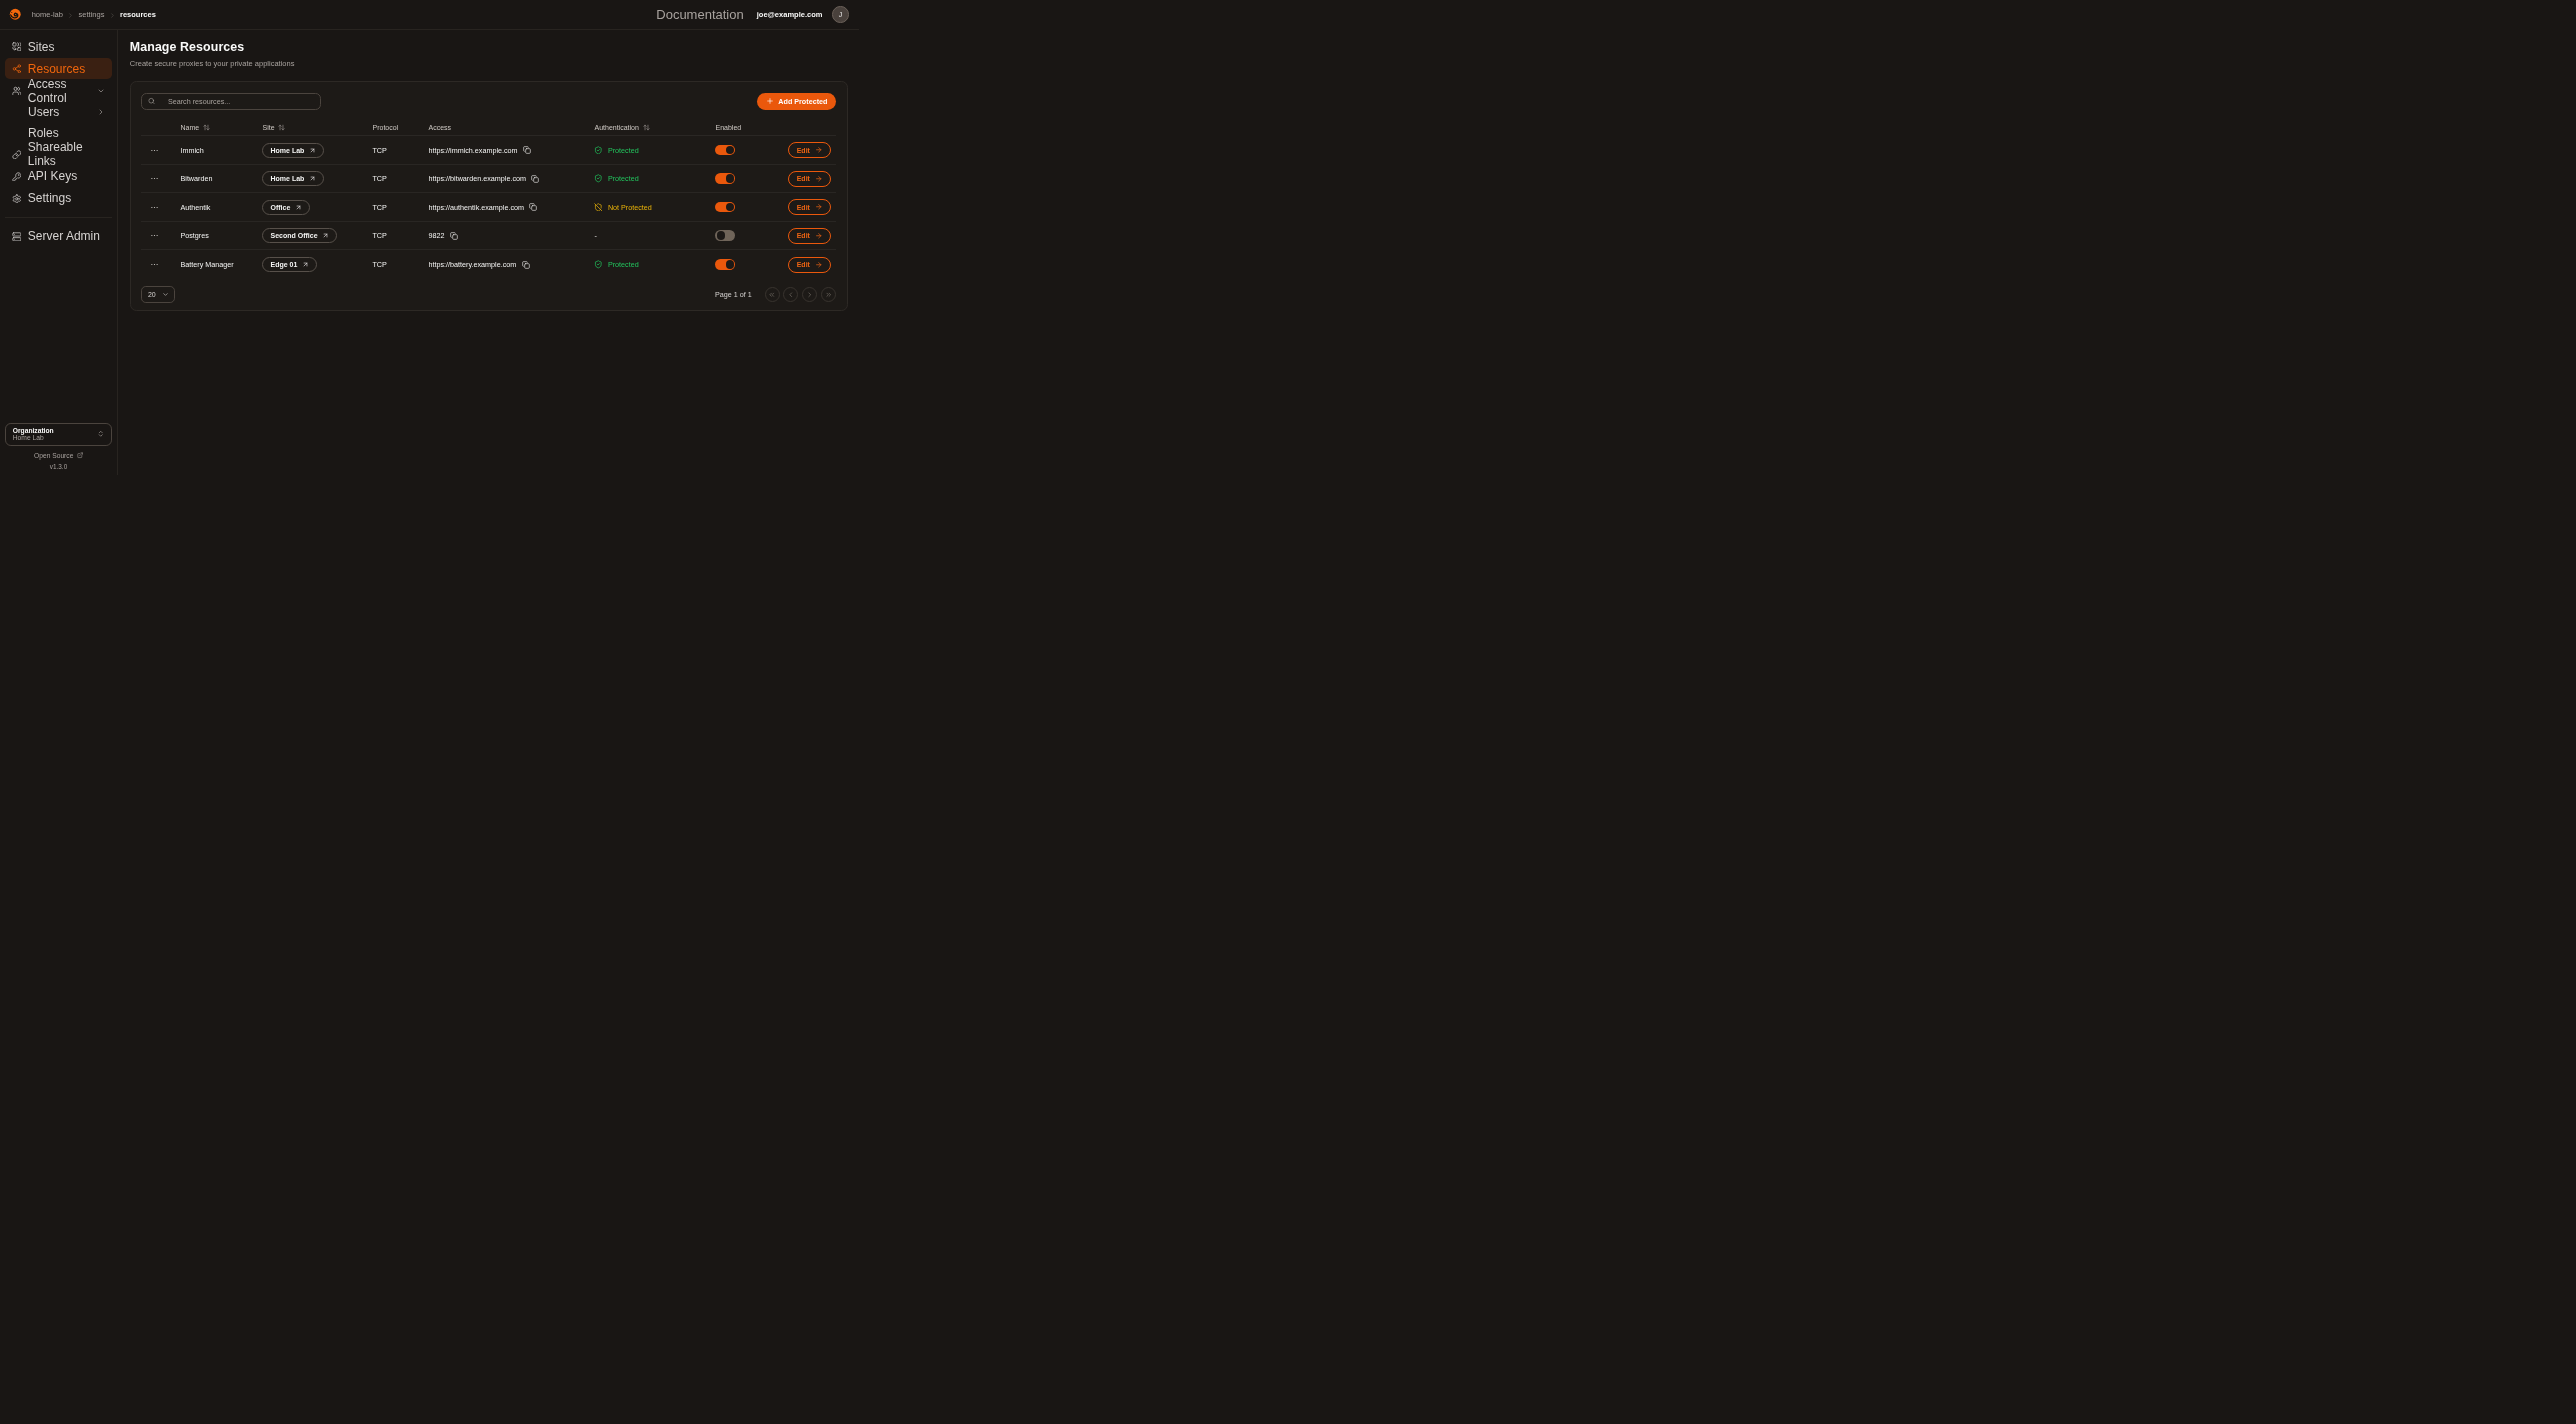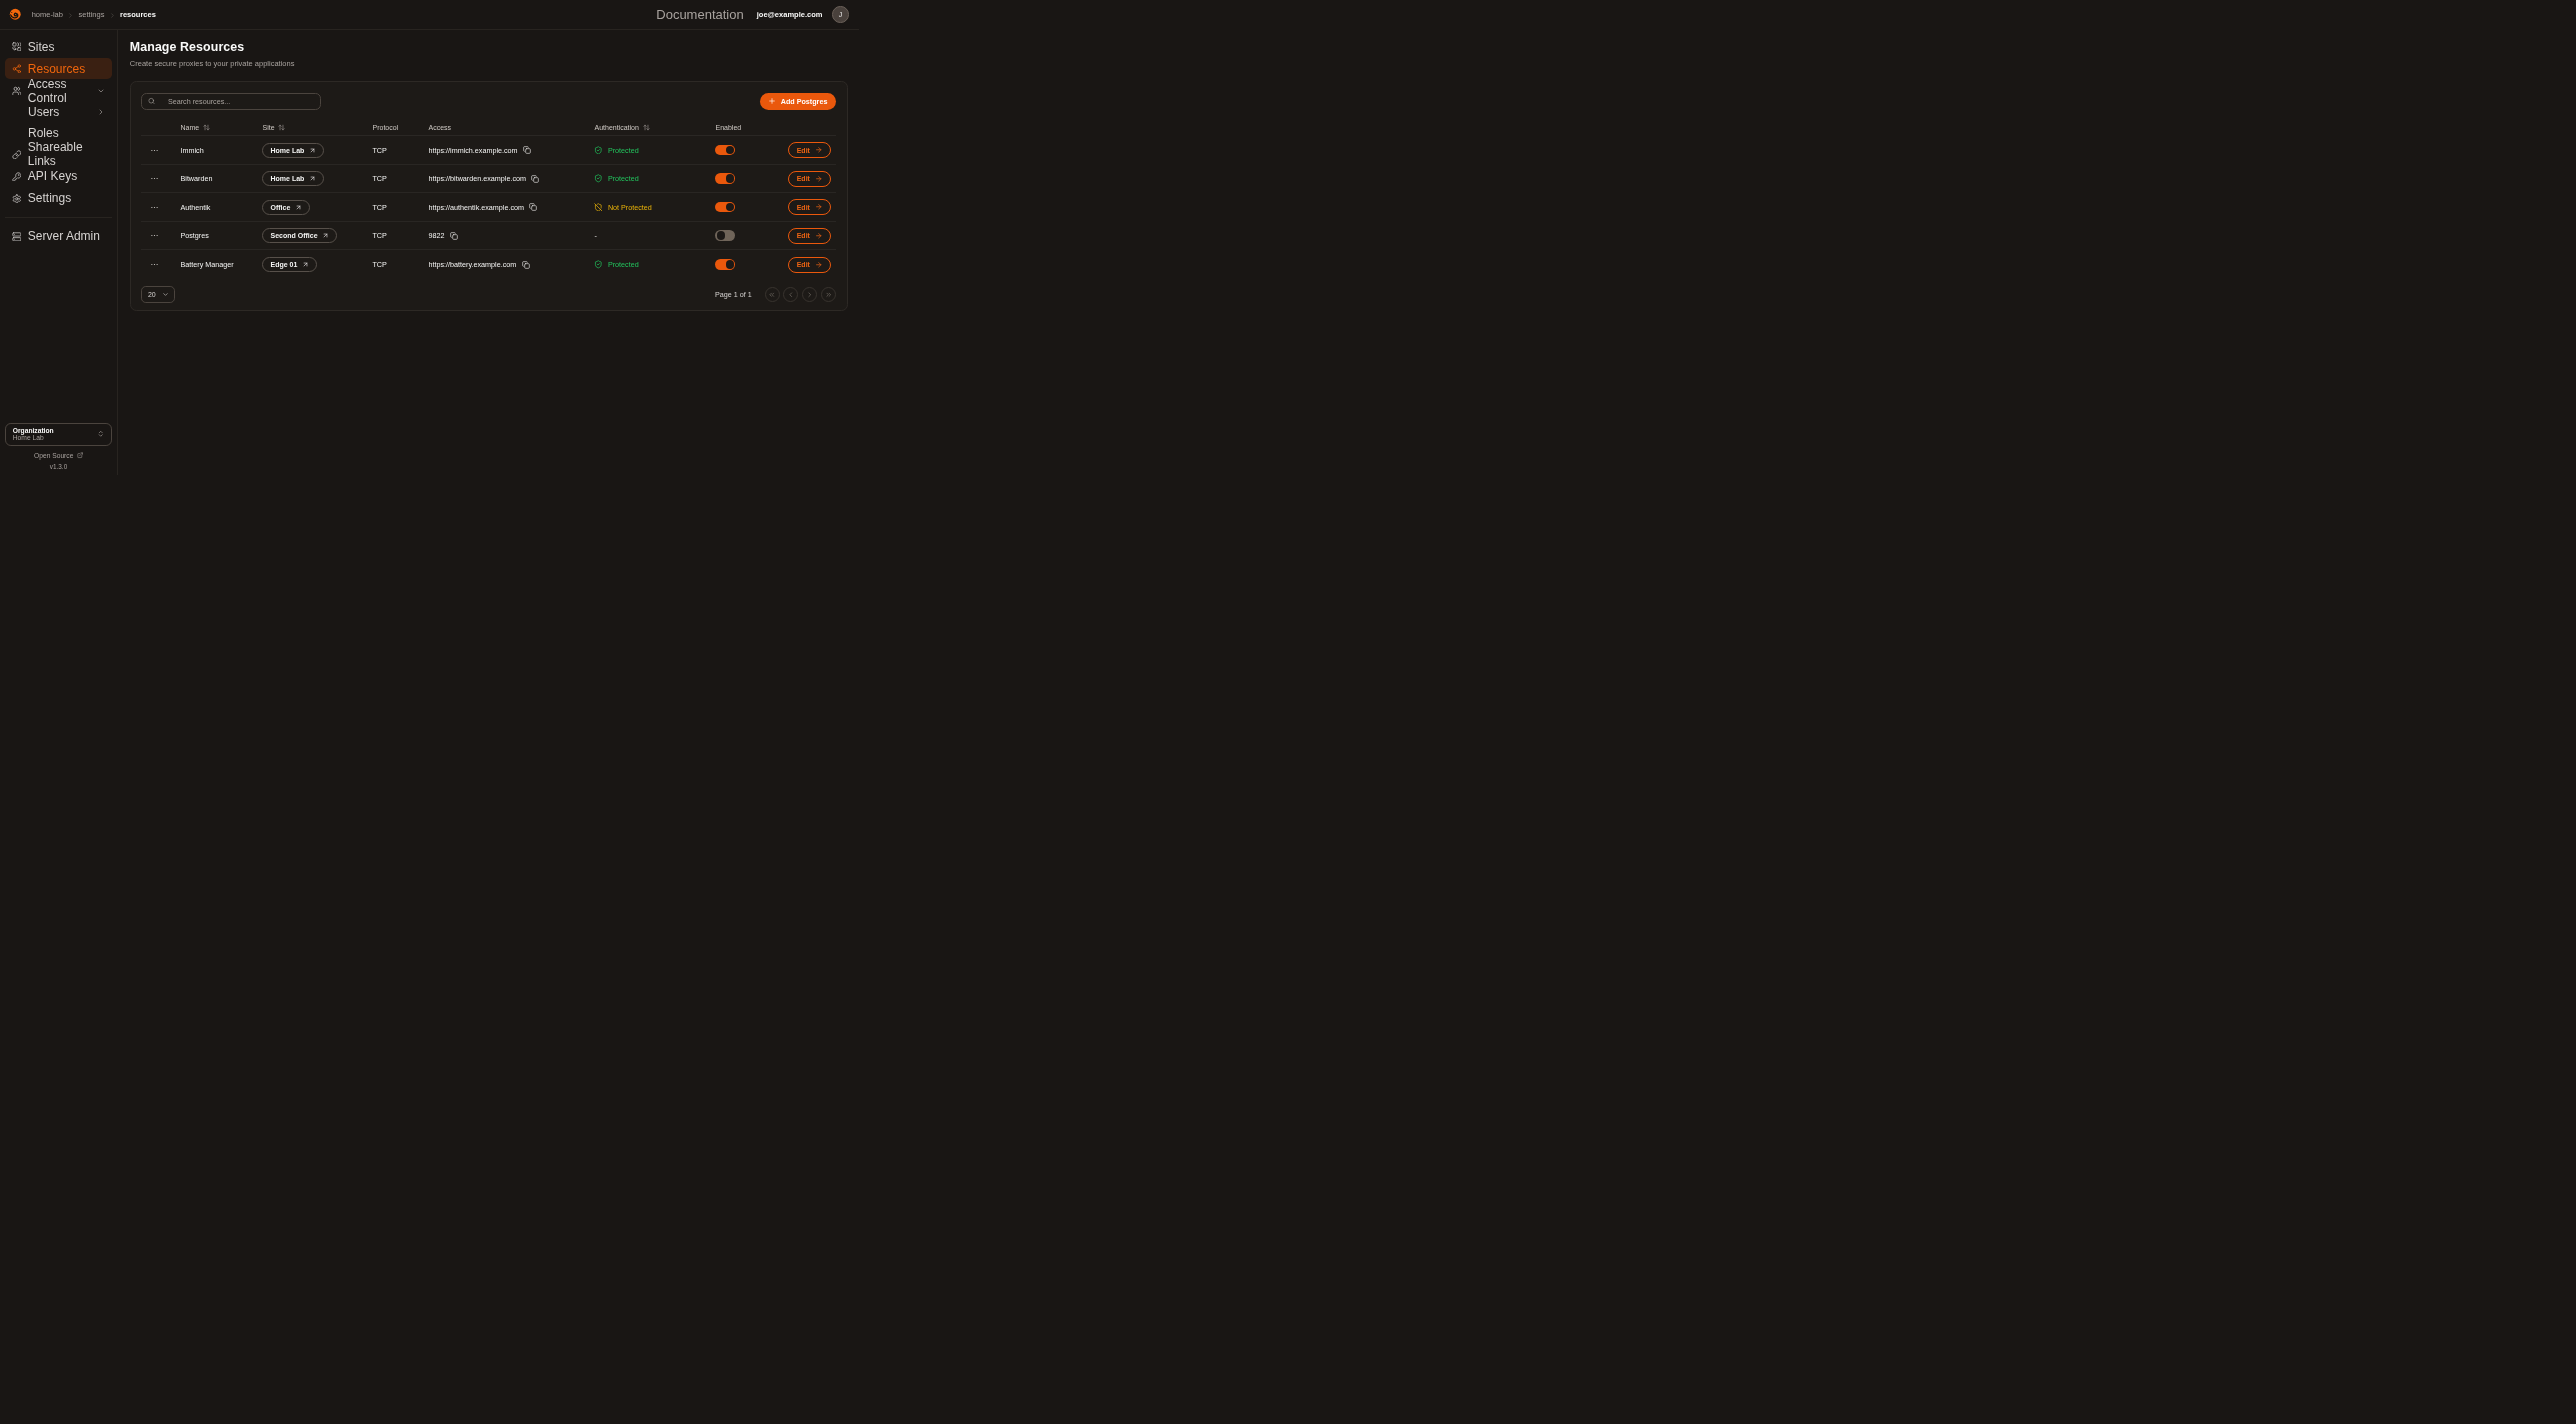--- a/index.html
+++ b/index.html
@@ -399,21 +399,21 @@
         <div class="search-wrap">
           <svg width="8" height="8" viewBox="0 0 24 24" fill="none" stroke="currentColor" stroke-width="2" stroke-linecap="round" stroke-linejoin="round">
               <use href="#i-search"></use>
             </svg>
           <input type="text" placeholder="Search resources..." style="">
         </div>
         <button class="add-btn">
           <svg width="8" height="8" viewBox="0 0 24 24" fill="none" stroke="currentColor" stroke-width="2" stroke-linecap="round" stroke-linejoin="round">
               <use href="#i-plus"></use>
             </svg>
-          <span>Add Postgres</span>
+          <span>Add Protected</span>
         </button>
       </div>
 
       <div class="thead">
         <div class="th c-menu"></div>
         <div class="th">
           <span>Name</span>
           <svg class="sort-ic" width="7" height="7" viewBox="0 0 24 24" fill="none" stroke="currentColor" stroke-width="2" stroke-linecap="round" stroke-linejoin="round">
               <use href="#i-sort"></use>
             </svg>

